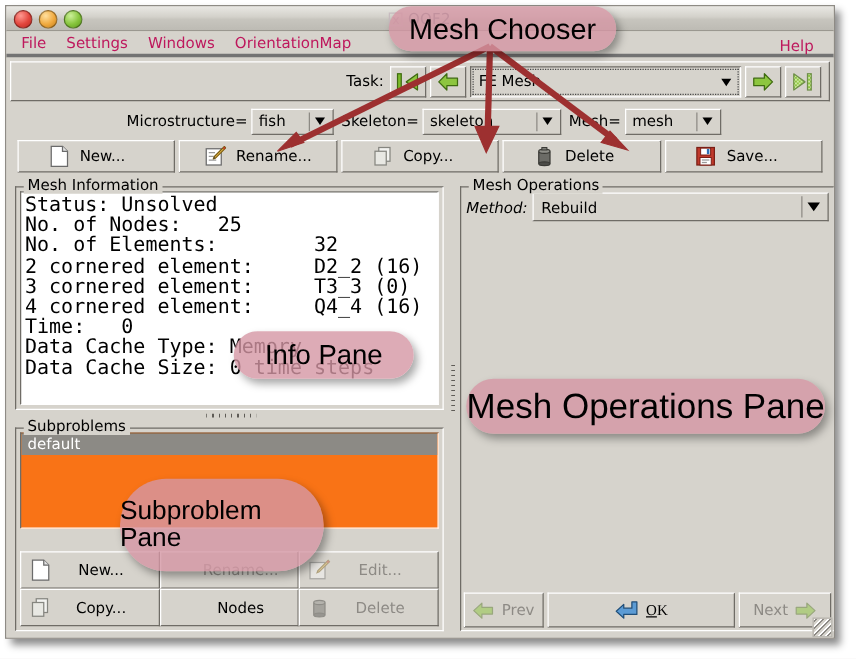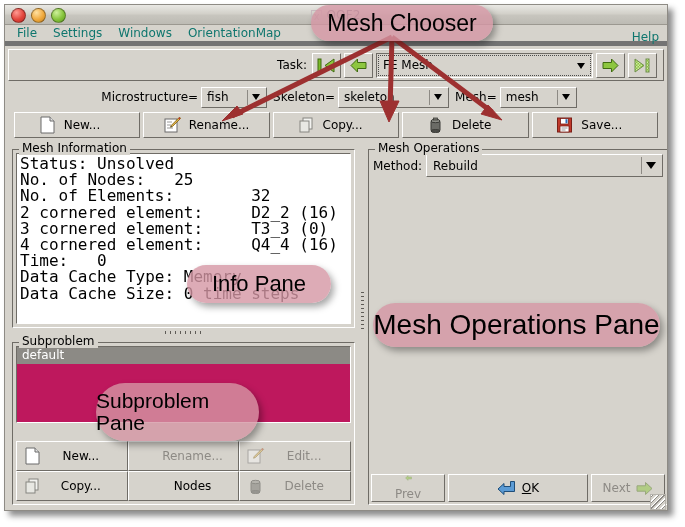--- a/index.html
+++ b/index.html
@@ -39,29 +39,29 @@
     color:#7b7e86;font-size:12px;letter-spacing:.2px;
   }
   .tb-xicon{
     display:inline-block;width:11px;height:11px;line-height:11px;text-align:center;
     font-size:10px;color:#b3a3a8;border:1px solid #c8bcc0;box-sizing:border-box;
   }
 
   
   .menubar{
     position:relative;height:21px;background:#d6d3cc;
-    border-bottom:5px solid #737373;
+    border-bottom:3px solid #737373;
     box-sizing:border-box;
     display:flex;align-items:center;
     font-family:"DejaVu Sans","Liberation Sans",sans-serif;
-    font-size:12px;color:#0f766e;
+    font-size:12px;color:#be185d;
   }
   .menu-item{padding:2px 7px;margin:0 1px;cursor:default;white-space:nowrap;}
   .menu-item:first-child{margin-left:5px;}
-  .menu-right{position:absolute;right:0;top:3px;}
+  .menu-right{position:absolute;right:8px;top:3px;}
 
   
   .body-area{
     position:relative;height:465px;background:#d6d3cc;
     padding:3px;box-sizing:border-box;
   }
 
   
   .taskrow{
     position:relative;height:32px;margin-bottom:3px;
@@ -181,21 +181,21 @@
     font-family:"DejaVu Sans Mono","Liberation Mono",monospace;
     font-size:16px;line-height:16.2px;
     padding:2px 0 0 3px;
     white-space:pre;
     color:#000;
   }
 
   
   .listbox{
     position:absolute;left:3px;top:3px;right:3px;height:77px;
-    background:#be185d;
+    background:#f97316;
     border:1px solid;border-color:#6f6c66 #ffffff #ffffff #6f6c66;
     box-sizing:border-box;overflow:hidden;
   }
   .listrow{
     height:17px;line-height:17px;padding-left:5px;font-size:12px;
     color:#ffffff;background:#8c8a85;
   }
   .subbtns{
     position:absolute;left:3px;right:3px;bottom:3px;height:60px;
     display:flex;flex-direction:column;
@@ -211,21 +211,21 @@
   }
   .sbtn.dis{color:#8d8a85;}
   .sbtn .bi{width:18px;height:19px;flex:0 0 18px;position:relative;}
   .sbtn .bl{flex:1 1 auto;text-align:center;padding-right:14px;}
 
   
   .methodrow{
     position:absolute;left:4px;top:4px;right:4px;height:23px;
     display:flex;align-items:center;
   }
-  .methodrow .mlabel{font-size:12px;padding-right:4px;}
+  .methodrow .mlabel{font-size:12px;padding-right:4px;font-style:italic;}
   .method-combo{
     position:relative;flex:1 1 auto;height:23px;
     background:#d6d3cc;
     border:1px solid;border-color:#ffffff #6f6c66 #6f6c66 #ffffff;
     box-sizing:border-box;display:flex;align-items:center;
   }
   .method-combo .mv{padding-left:6px;font-size:12px;}
   .method-combo .mb{
     position:absolute;right:2px;top:2px;bottom:2px;width:18px;
     border-left:1px solid #8d8a84;display:flex;align-items:center;justify-content:center;
@@ -237,23 +237,23 @@
   .navbtns{
     position:absolute;left:2px;right:2px;bottom:2px;height:28px;display:flex;gap:3px;
   }
   .navbtn{
     background:#d6d3cc;
     border:1px solid;border-color:#ffffff #6f6c66 #6f6c66 #ffffff;
     box-sizing:border-box;
     display:flex;align-items:center;justify-content:center;gap:6px;
     font-size:12px;cursor:default;
   }
-  .navbtn.prev{width:74px;color:#8d8a85;flex-direction:column;}
+  .navbtn.prev{width:64px;color:#8d8a85;}
   .navbtn.next{width:74px;color:#8d8a85;}
-  .navbtn.ok{flex:1 1 auto;color:#000;}
+  .navbtn.ok{flex:1 1 auto;color:#000;font-family:Liberation Serif, serif;}
   .navbtn .u{text-decoration:underline;}
 
   
   .resizegrip{
     position:absolute;right:1px;bottom:1px;width:16px;height:16px;
     background:#d6d3cc;
     background-image:repeating-linear-gradient(135deg,#ffffff 0 1px,#8d8a85 1px 2px,transparent 2px 4px);
     border:1px solid #b6b3ac;box-sizing:border-box;
   }
 
@@ -449,21 +449,21 @@
 Data Cache Type: Memory
 Data Cache Size: 0 time steps</div>
             </div>
           </div>
 
           <div class="splitter-h">
             <div class="grip"></div>
           </div>
 
           <div class="frame" style="left:2px;top:193px;width:343px;height:170px;">
-            <div class="flegend">Subproblem</div>
+            <div class="flegend">Subproblems</div>
             <div class="fbox">
               <div class="listbox">
                 <div class="listrow">default</div>
               </div>
               <div class="subbtns">
                 <div class="subbtnrow">
                   <div class="sbtn">
                     <span class="bi">
                       <svg width="18" height="19" viewBox="0 0 18 19">
                         <path d="M2 1 H11 L15 5 V17 H2 Z" fill="#ffffff" stroke="#6b6b6b" stroke-width="1"></path>
@@ -579,16 +579,16 @@
     </g>
   </svg>
 
   <div class="anno-layer">
     <div class="callout" style="left:311px;top:5px;width:182px;height:36px;font-size:23px;">Mesh Chooser</div>
 
     <div class="callout" style="left:187px;top:265px;width:144px;height:38px;font-size:22px;">Info Pane</div>
 
     <div class="callout" style="left:373px;top:303px;width:287px;height:44px;font-size:28px;">Mesh Operations Pane</div>
 
-    <div class="callout" style="left:96px;top:383px;width:163px;height:58px;font-size:21px;">Subproblem Pane</div>
+    <div class="callout" style="left:96px;top:383px;width:163px;height:74px;font-size:21px;">Subproblem Pane</div>
   </div>
 
 </div>
 
 </body></html>

